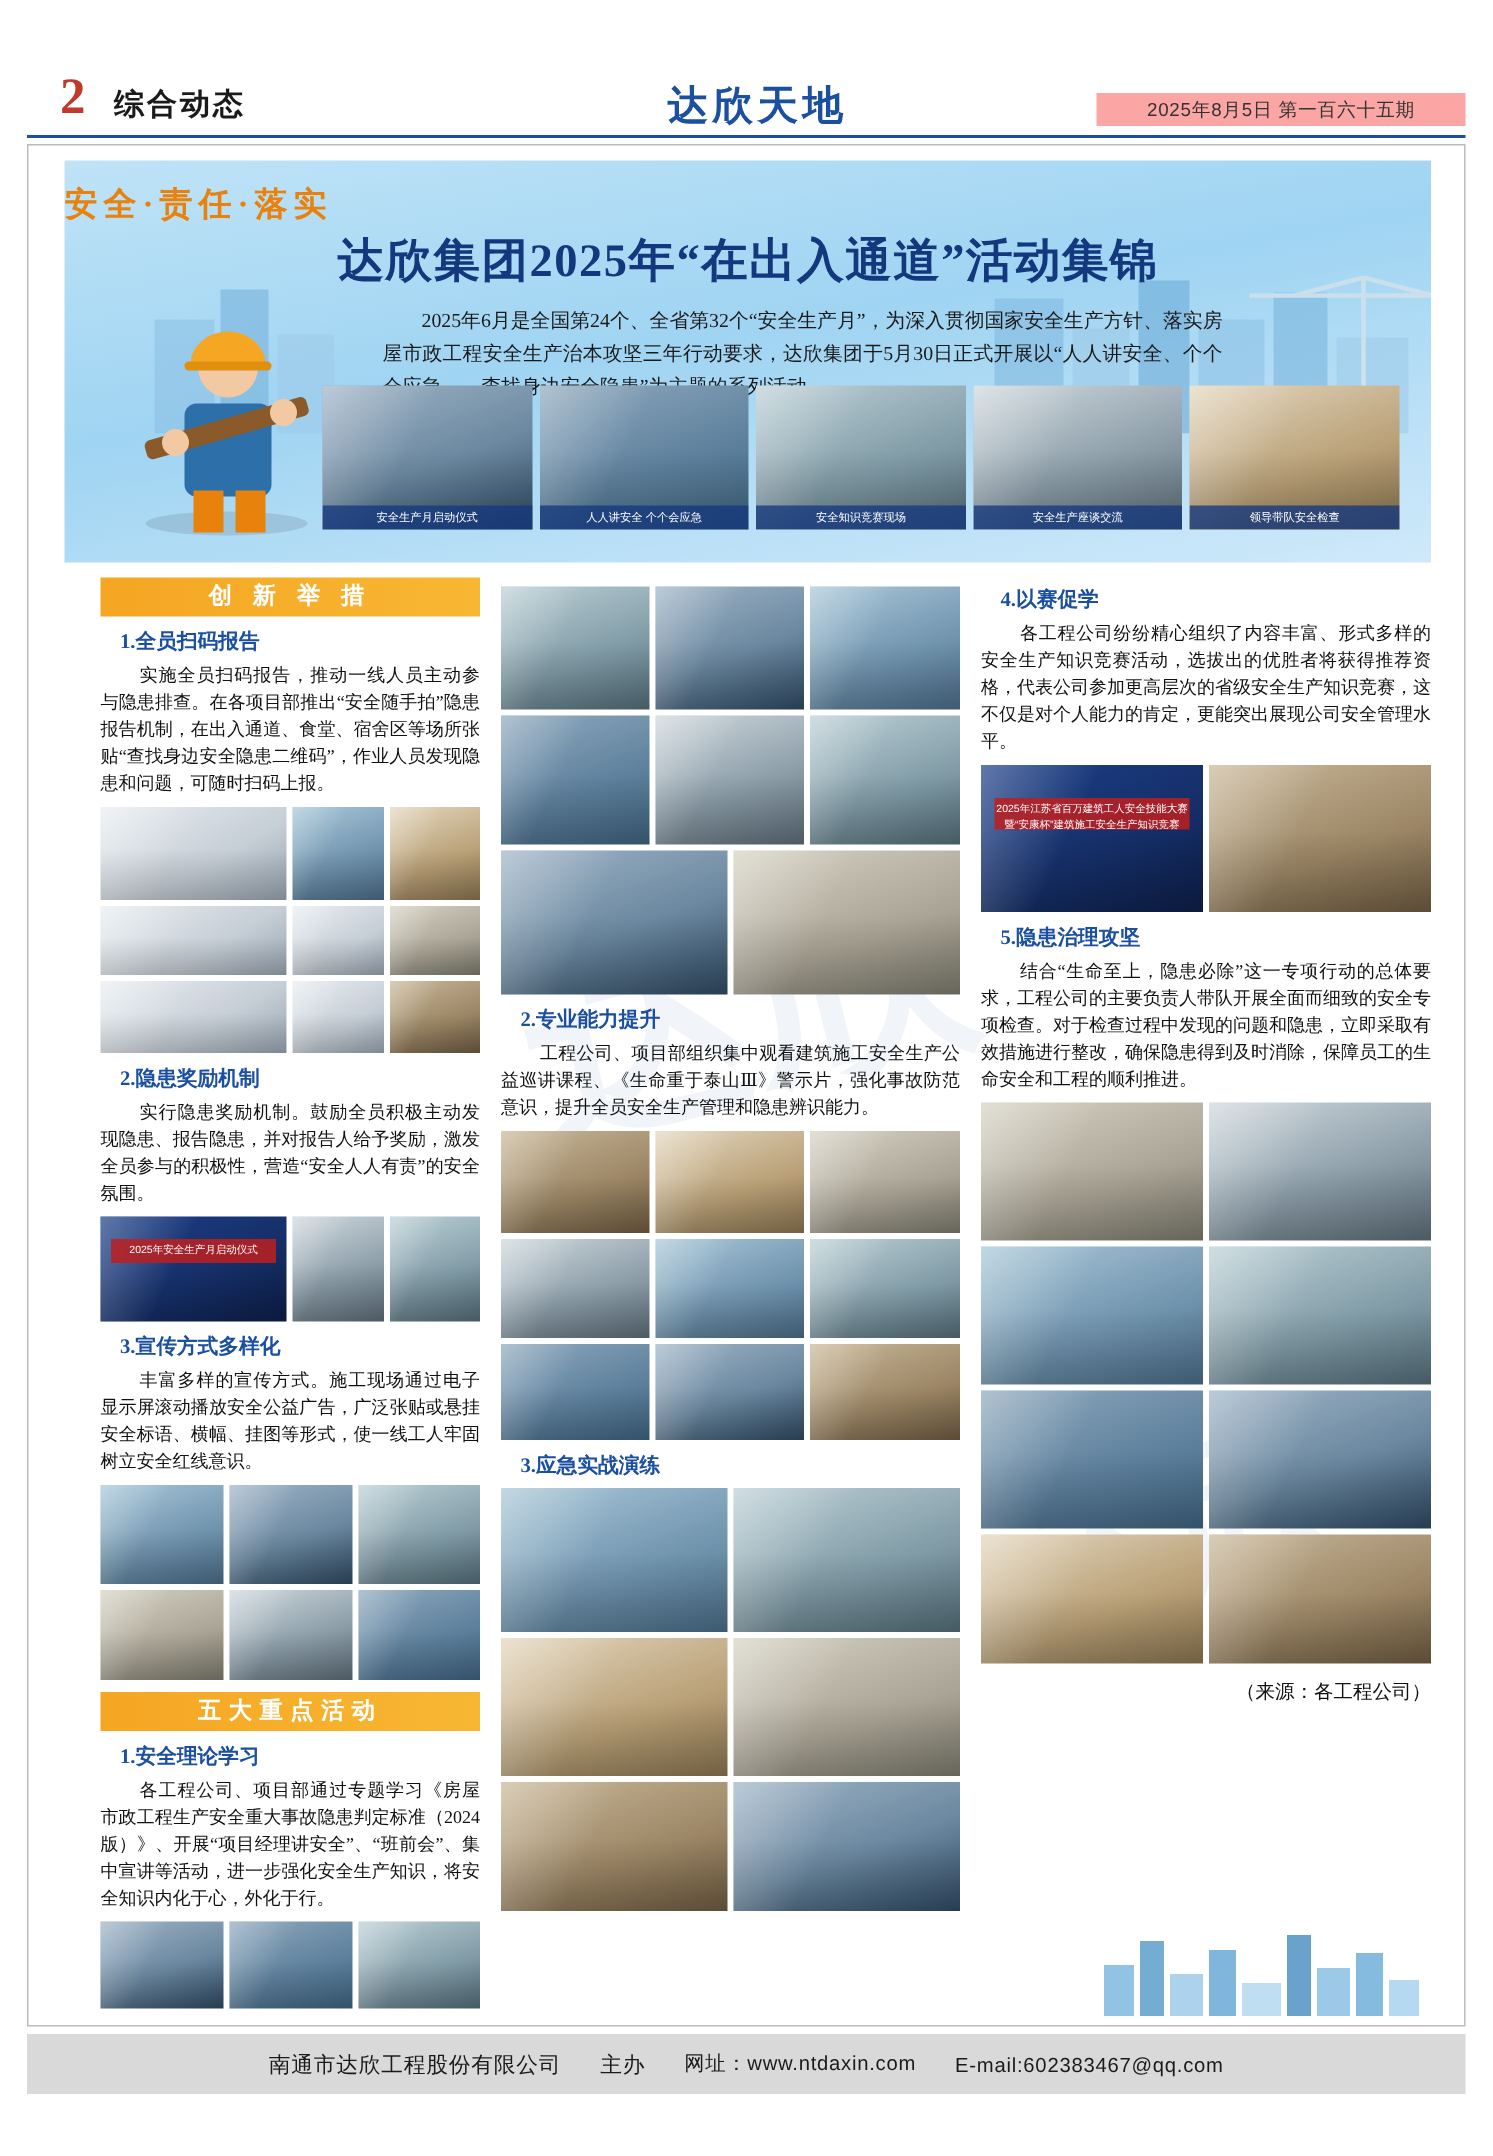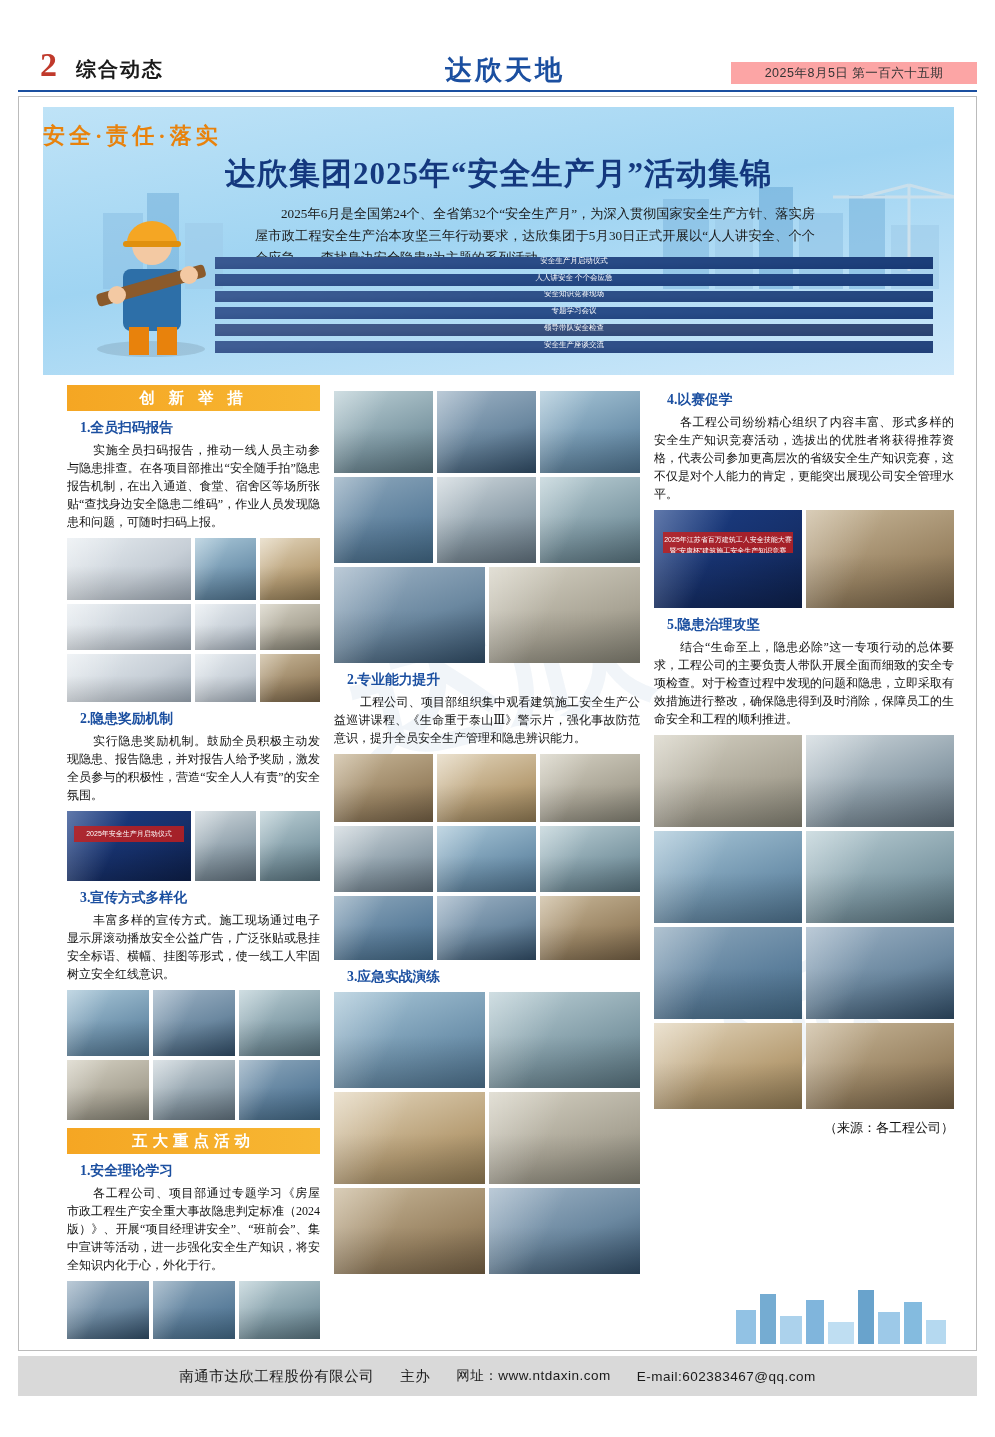--- a/index.html
+++ b/index.html
@@ -114,21 +114,21 @@
     line-height: 22px;
     color: #1a1a1a;
     text-align: justify;
     text-indent: 26px;
   }
   .worker {
     position: absolute; left: 34px; top: 92px; width: 150px; height: 160px;
   }
   .hero-photos {
     position: absolute; left: 172px; top: 150px; width: 718px; height: 96px;
-    display: flex; gap: 5px; flex-direction: column;
+    display: flex; gap: 5px;
   }
   .hero-photos .ph { flex: 1; height: 96px; }
 
   
   .col {
     position: absolute;
     top: 288px;
   }
   .col-1 { left: 48px;  width: 253px; }
   .col-2 { left: 315px; width: 306px; }
@@ -289,21 +289,21 @@
         <rect x="142" y="44" width="38" height="66" fill="#9ecbe9"></rect>
 
         <g stroke="#e6e6e6" stroke-width="3" fill="none">
           <path d="M866 6 L866 92"></path>
           <path d="M790 18 L930 18"></path>
           <path d="M866 6 L820 18 M866 6 L912 18"></path>
         </g>
       </svg>
 
       <div class="hero-sub">安全·责任·落实</div>
-      <div class="hero-title">达欣集团2025年“安全生产月”活动集锦</div>
+      <div class="hero-title">达欣集团2025年“在出入通道”活动集锦</div>
       <div class="hero-lead">2025年6月是全国第24个、全省第32个“安全生产月”，为深入贯彻国家安全生产方针、落实房屋市政工程安全生产治本攻坚三年行动要求，达欣集团于5月30日正式开展以“人人讲安全、个个会应急——查找身边安全隐患”为主题的系列活动。</div>
 
       <svg class="worker" viewBox="0 0 150 160">
         <ellipse cx="74" cy="150" rx="54" ry="8" fill="rgba(0,0,0,.10)"></ellipse>
         <rect x="46" y="70" width="58" height="62" rx="8" fill="#2d6fa8"></rect>
         <rect x="52" y="128" width="20" height="28" fill="#e8820c"></rect>
         <rect x="80" y="128" width="20" height="28" fill="#e8820c"></rect>
         <circle cx="75" cy="46" r="20" fill="#f3c9a3"></circle>
         <path d="M50 44 a25 22 0 0 1 50 0 z" fill="#f5a623"></path>
         <rect x="46" y="42" width="58" height="6" rx="3" fill="#e0900e"></rect>
@@ -315,28 +315,25 @@
       <div class="hero-photos">
         <div class="ph c7">
             <div class="caption-blue">安全生产月启动仪式</div>
           </div>
         <div class="ph c1">
             <div class="caption-blue">人人讲安全 个个会应急</div>
           </div>
         <div class="ph c5">
             <div class="caption-blue">安全知识竞赛现场</div>
           </div>
-        <div class="ph c3">
-            <div class="caption-blue">专题学习会议</div>
+        <div class="ph c8">
+            <div class="caption-blue">安全生产座谈交流</div>
           </div>
         <div class="ph c6">
             <div class="caption-blue">领导带队安全检查</div>
-          </div>
-        <div class="ph c8">
-            <div class="caption-blue">安全生产座谈交流</div>
           </div>
       </div>
     </div>
 
     <div class="col col-1">
 
       <div class="band-title">创 新 举 措</div>
 
       <div class="sec-head">1.全员扫码报告</div>
       <p class="body">实施全员扫码报告，推动一线人员主动参与隐患排查。在各项目部推出“安全随手拍”隐患报告机制，在出入通道、食堂、宿舍区等场所张贴“查找身边安全隐患二维码”，作业人员发现隐患和问题，可随时扫码上报。</p>

